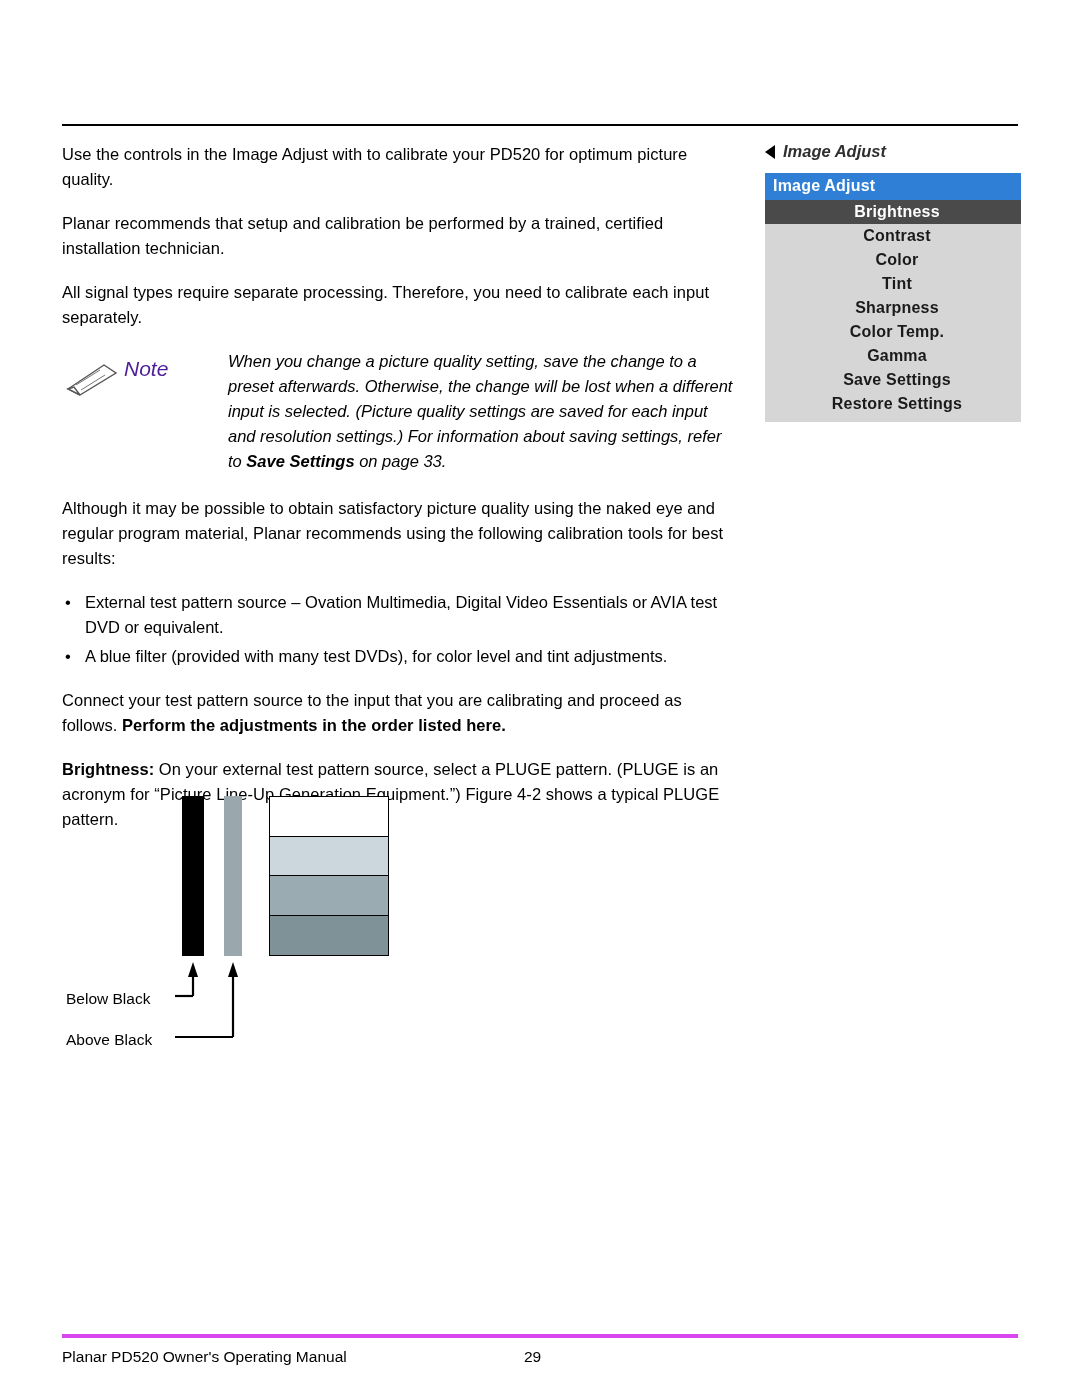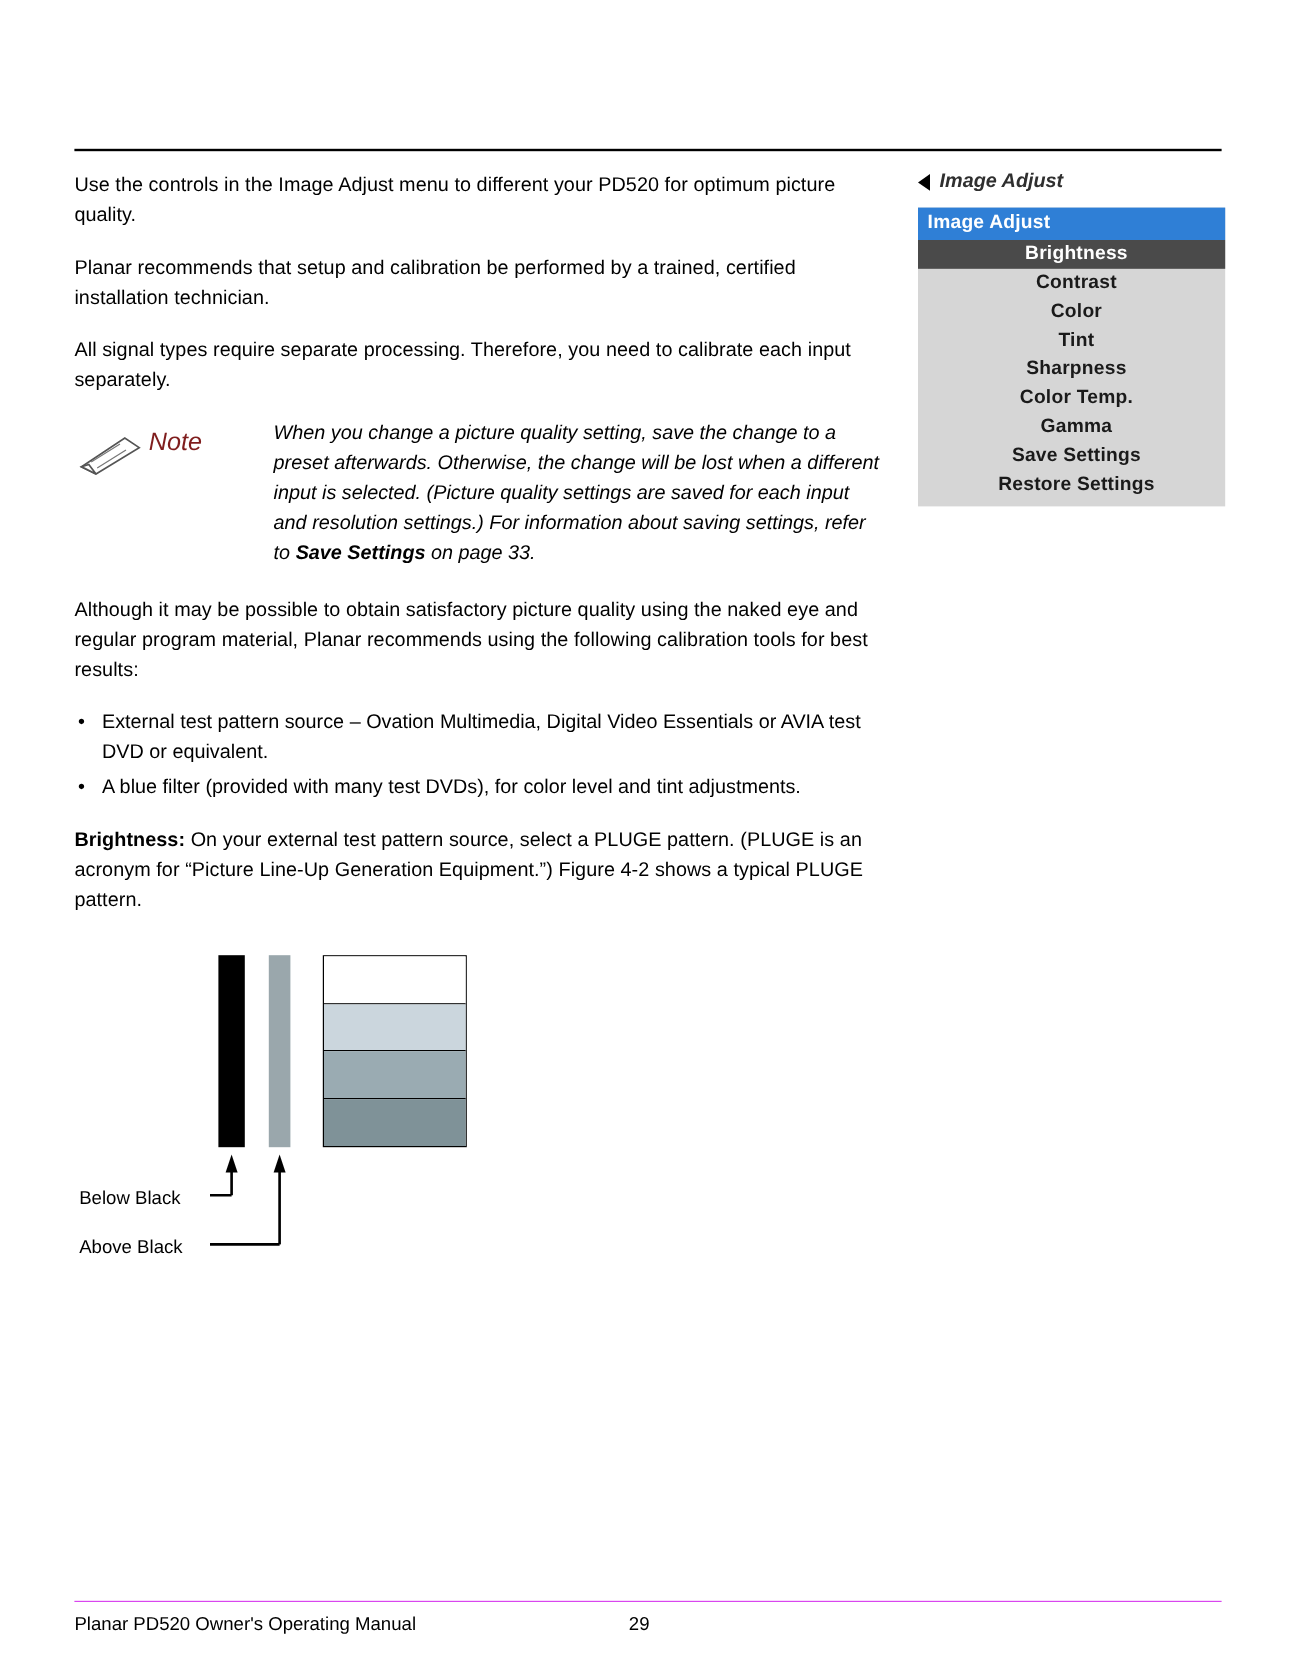--- a/index.html
+++ b/index.html
@@ -71,21 +71,21 @@
     top: 12px;
     width: 56px;
     height: 36px;
   }
   .note-label {
     position: absolute;
     left: 62px;
     top: 8px;
     font-size: 21px;
     font-style: italic;
-    color: #7f1d1d;
+    color: #4c1d95;
     text-align: center;
   }
   .note-text {
     margin-left: 166px;
     font-size: 16.5px;
     font-style: italic;
     line-height: 25px;
   }
   .note-text .nb { font-weight: bold; font-style: italic; }
 
@@ -189,37 +189,37 @@
     font-weight: bold;
     letter-spacing: 0.2px;
   }
 
   
   .footer {
     position: absolute;
     left: 62px;
     top: 1334px;
     width: 956px;
-    border-top: 1px solid #d946ef;
+    border-top: 4px solid #d946ef;
     padding-top: 8px;
     font-size: 15.5px;
   }
   .footer-left { position: absolute; left: 0; top: 10px; }
   .footer-page { position: absolute; left: 462px; top: 10px; }
 </style>
 </head>
 <body>
 
 <div class="page">
 
   <div class="rule-top"></div>
 
   <div class="left-col">
 
-    <p class="para">Use the controls in the Image Adjust menu to different your PD520 for optimum picture quality.</p>
+    <p class="para">Use the controls in the Image Adjust with to calibrate your PD520 for optimum picture quality.</p>
     <p class="para">Planar recommends that setup and calibration be performed by a trained, certified installation technician.</p>
     <p class="para">All signal types require separate processing. Therefore, you need to calibrate each input separately.</p>
 
     <div class="note-block">
       <span class="note-icon">
         <svg width="56" height="36" viewBox="0 0 56 36" xmlns="http://www.w3.org/2000/svg">
           <path d="M4 28 L40 4 L52 12 L16 34 Z" fill="#ffffff" stroke="#555555" stroke-width="1.4"></path>
           <path d="M4 28 L10 26 L16 34 Z" fill="#ffffff" stroke="#555555" stroke-width="1.4"></path>
           <path d="M12 24 L36 9" stroke="#777777" stroke-width="1"></path>
           <path d="M17 29 L41 14" stroke="#777777" stroke-width="1"></path>
@@ -229,20 +229,21 @@
       <div class="note-text"><span>When you change a picture quality setting, save the change to a preset afterwards. Otherwise, the change will be lost when a different input is selected. (Picture quality settings are saved for each input and resolution settings.) For information about saving settings, refer to </span><span class="nb">Save Settings</span><span> on page 33.</span></div>
     </div>
 
     <p class="para">Although it may be possible to obtain satisfactory picture quality using the naked eye and regular program material, Planar recommends using the following calibration tools for best results:</p>
 
     <ul class="bullets">
       <li>External test pattern source – Ovation Multimedia, Digital Video Essentials or AVIA test DVD or equivalent.</li>
       <li>A blue filter (provided with many test DVDs), for color level and tint adjustments.</li>
     </ul>
 
+    <p class="para"><span>Connect your test pattern source to the input that you are calibrating and proceed as follows. </span><b>Perform the adjustments in the order listed here.</b></p>
 
     <p class="para"><b>Brightness:</b><span> On your external test pattern source, select a PLUGE pattern. (PLUGE is an acronym for “Picture Line-Up Generation Equipment.”) Figure 4-2 shows a typical PLUGE pattern.</span></p>
 
   </div>
 
   <div class="right-col">
     <div class="osd-caption">
       <span class="tri-left"></span>
       <span>Image Adjust</span>
     </div>

